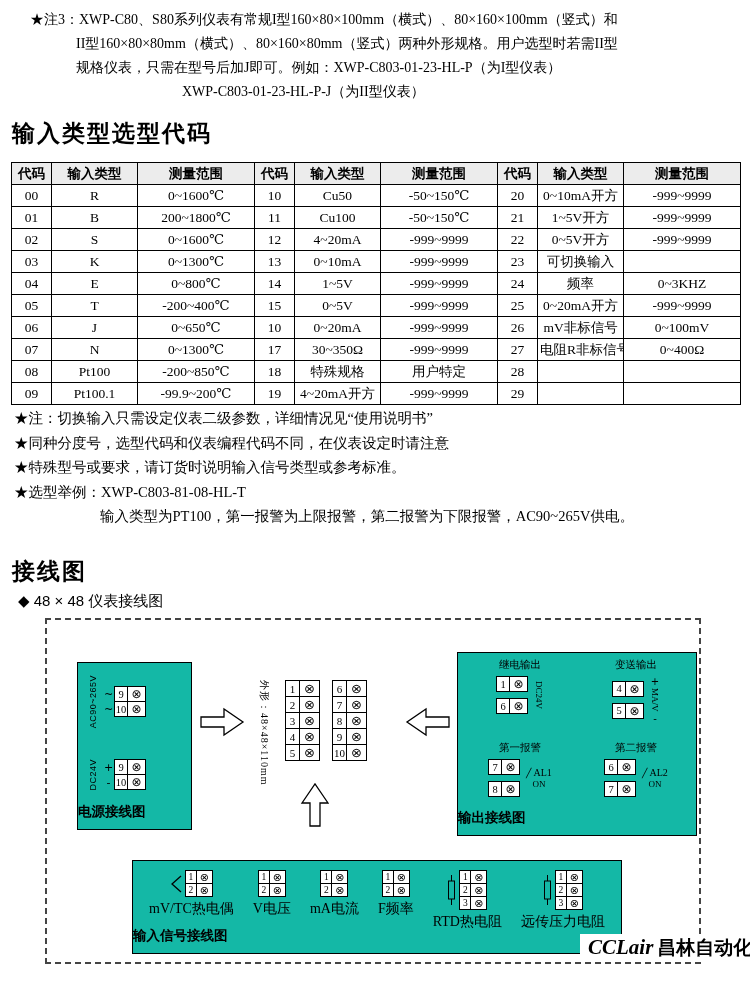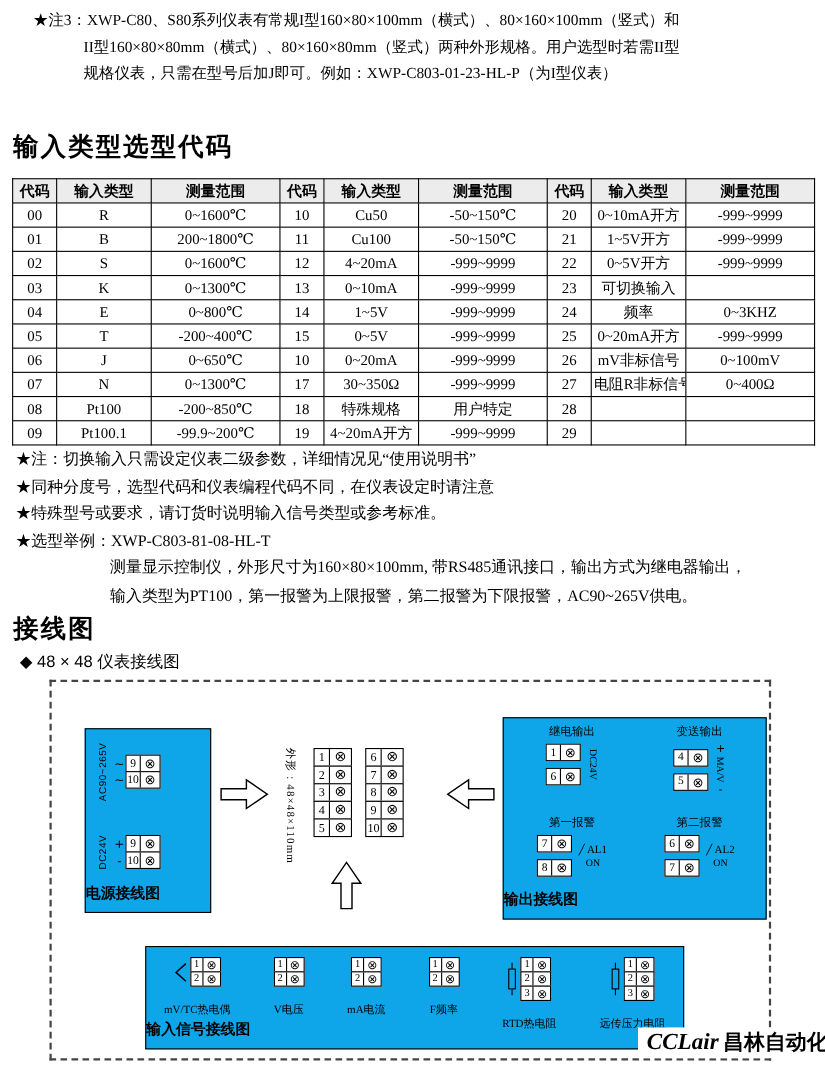--- a/index.html
+++ b/index.html
@@ -32,21 +32,21 @@
 
   
   .notes { position:absolute; top:406px; left:14px; font-size:14.5px; line-height:24.5px; }
   .notes div { white-space:nowrap; }
   .exdesc { position:absolute; top:503px; left:100px; font-size:14.5px; line-height:26px; }
   .exdesc div { white-space:nowrap; }
 
   
   .diagram { position:absolute; top:618px; left:45px; width:656px; height:346px;
              border:2px dashed #444; }
-  .wbox { position:absolute; border:1px solid #000; background:#0ea5e9; }
+  .wbox { position:absolute; border:1px solid #000; background:#14b8a6; }
   .powerbox { left:30px; top:42px; width:115px; height:168px; }
   .outputbox { left:410px; top:32px; width:240px; height:184px; }
   .inputbox { left:85px; top:240px; width:490px; height:94px; }
   .caption { position:absolute; bottom:8px; width:100%; text-align:left; font-weight:bold;
              font-size:13.5px; font-family:"Liberation Sans","DejaVu Sans",sans-serif; }
 
   
   .trow { display:flex; align-items:center; }
   .mark { width:11px; font-size:11px; text-align:center; font-family:"DejaVu Sans",sans-serif; }
   .term { display:inline-flex; border:1px solid #000; height:16px; background:#fff; }
@@ -86,40 +86,41 @@
   .sidecol { display:flex; flex-direction:column; align-items:center; gap:1px; }
   .pm { font-size:10px; font-family:"DejaVu Sans",sans-serif; }
   .swrow { display:flex; align-items:center; gap:2px; }
   .switch-icon { font-size:9px; font-family:"DejaVu Sans",sans-serif; }
   .al { font-size:10px; }
   .on { font-size:9px; }
 
   
   .igroups { display:flex; justify-content:space-between; padding:9px 16px 0 16px; }
   .igroup { display:flex; flex-direction:column; align-items:center; }
-  .igroup .glabel { margin:14px 0 0 0; font-size:10px; }
+  .igroup .glabel { margin:3px 0 0 0; font-size:14px; }
   .inputbox .term { height:14px; }
   .inputbox .tnum { width:11px; font-size:9.5px; }
   .inputbox .tscrew { width:15px; font-size:11px; }
   .inputbox .grow { gap:3px; }
 
   
   .brand { position:absolute; left:580px; top:934px; background:#fff; padding:1px 4px 1px 8px;
            white-space:nowrap; z-index:5; }
   .brand-en { font-family:"Liberation Serif","DejaVu Serif",serif; font-weight:bold;
               font-style:italic; font-size:21px; }
   .brand-cn { font-family:"Liberation Sans","DejaVu Sans",sans-serif; font-weight:bold; font-size:19px; }
 </style>
 </head>
 <body>
 
 <div class="note3">
   <div class="l1">★注3：XWP-C80、S80系列仪表有常规I型160×80×100mm（横式）、80×160×100mm（竖式）和</div>
   <div class="l2">II型160×80×80mm（横式）、80×160×80mm（竖式）两种外形规格。用户选型时若需II型</div>
   <div class="l3">规格仪表，只需在型号后加J即可。例如：XWP-C803-01-23-HL-P（为I型仪表）</div>
+  <div class="l4">XWP-C803-01-23-HL-P-J（为II型仪表）</div>
 </div>
 
 <div class="h1 t1">输入类型选型代码</div>
 
 <table class="sel">
   <colgroup>
     <col class="c-code">
       <col class="c-type">
       <col class="c-range">
     <col class="c-code">
@@ -257,21 +258,20 @@
 </table>
 
 <div class="notes">
     <div>★注：切换输入只需设定仪表二级参数，详细情况见“使用说明书”</div>
     <div>★同种分度号，选型代码和仪表编程代码不同，在仪表设定时请注意</div>
     <div>★特殊型号或要求，请订货时说明输入信号类型或参考标准。</div>
     <div>★选型举例：XWP-C803-81-08-HL-T</div>
   </div>
 
 <div class="exdesc">
-  <div>测量显示控制仪，外形尺寸为160×80×100mm, 带RS485通讯接口，输出方式为继电器输出，</div>
   <div>输入类型为PT100，第一报警为上限报警，第二报警为下限报警，AC90~265V供电。</div>
 </div>
 
 <div class="h1 t2">接线图</div>
 <div class="subtitle">◆ 48 × 48 仪表接线图</div>
 
 <div class="diagram">
 
   <div class="wbox powerbox">
     <div class="pgroup ac">

